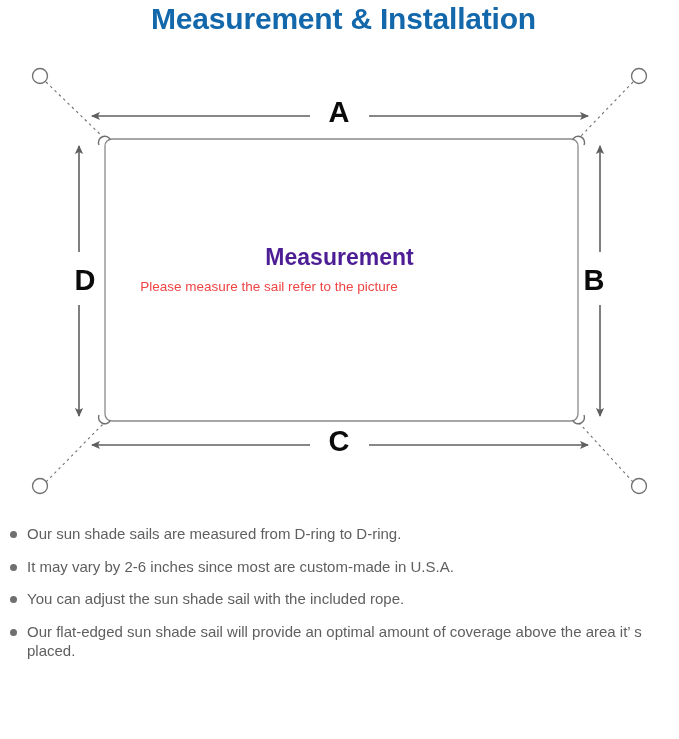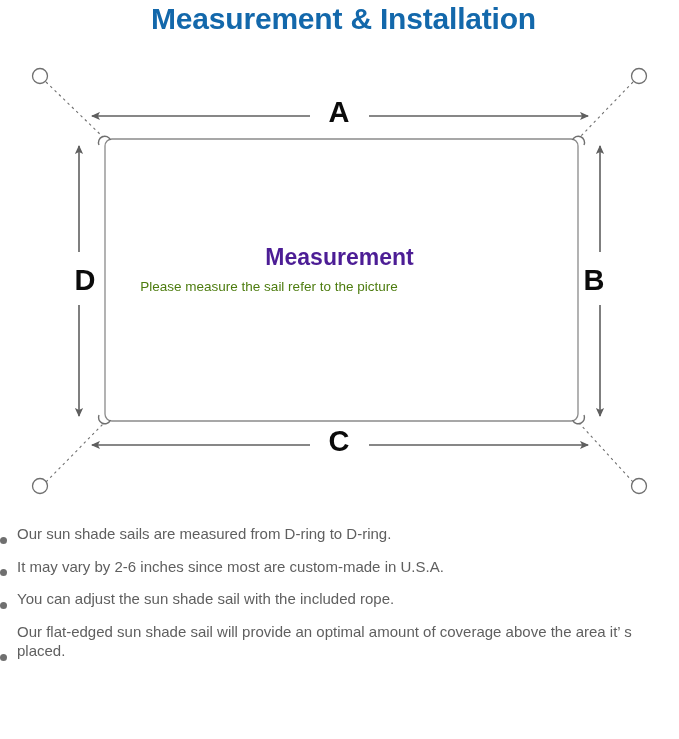--- a/index.html
+++ b/index.html
@@ -57,21 +57,21 @@
     color: #4c1d95;
   }
   .center-sub {
     position: absolute;
     left: 0;
     top: 279px;
     width: 538px;
     text-align: center;
     font-size: 13.5px;
     font-weight: normal;
-    color: #4d7c0f;
+    color: #ef4444;
   }
 
   
   .dim-letter {
     position: absolute;
     font-size: 29px;
     font-weight: bold;
     color: #0b0b0b;
     font-family: "Liberation Sans", sans-serif;
     line-height: 1;
@@ -84,23 +84,23 @@
 
   
   .bullets {
     position: absolute;
     left: 0;
     top: 524px;
     width: 679px;
   }
   .bullet-row {
     display: flex;
-    align-items: flex-end;
+    align-items: flex-start;
     margin-bottom: 13px;
-    padding-left: 0;
+    padding-left: 10px;
     padding-right: 6px;
   }
   .bullet-dot {
     flex: 0 0 auto;
     width: 7px;
     height: 7px;
     border-radius: 50%;
     background: #6f6f6f;
     margin-top: 7px;
     margin-right: 10px;

